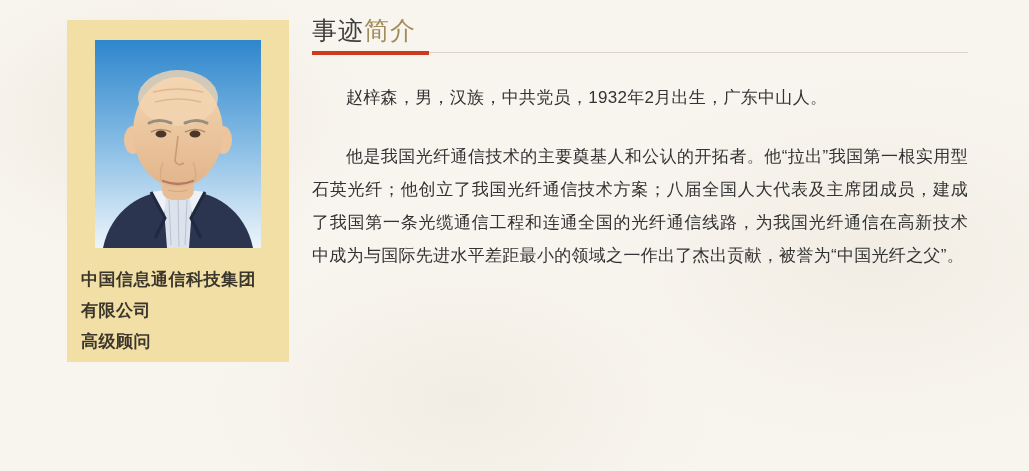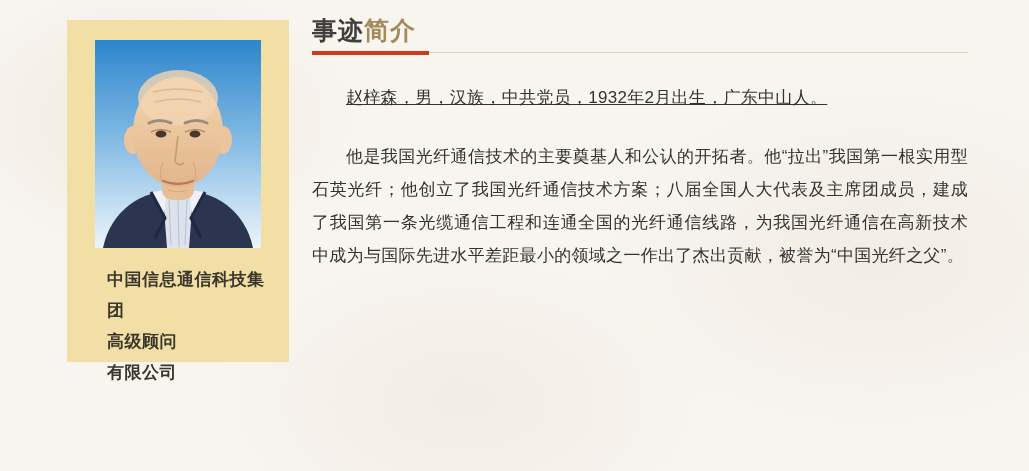--- a/index.html
+++ b/index.html
@@ -20,50 +20,50 @@
     width:222px;height:342px;
     background:#f2dfa6;
   }
   .photo-frame{
     position:absolute;left:28px;top:20px;
     width:166px;height:208px;
     overflow:hidden;
   }
   .photo-frame svg{display:block;width:166px;height:208px;}
   .org-block{
-    position:absolute;left:40px;top:244px;right:10px;
+    position:absolute;left:14px;top:244px;right:10px;
     font-size:17px;font-weight:bold;line-height:31px;
     color:#3a362c;letter-spacing:0.5px;
   }
 
   
   .content{
     position:absolute;left:312px;top:14px;width:656px;
   }
   .heading{
-    margin:0;font-size:25px;line-height:32px;font-weight:bold;
+    margin:0;font-size:25px;line-height:32px;font-weight:normal;
     color:#3f3e3c;letter-spacing:1px;
   }
   .heading .accent{color:#a28b5b;}
   .rule{position:relative;height:4px;margin-top:5px;}
   .rule-gray{
     position:absolute;left:0;right:0;top:1px;height:1px;
     background:#d9d3c7;
   }
   .rule-red{
     position:absolute;left:0;top:0;width:117px;height:4px;
     background:#ce3a1d;z-index:1;
   }
   .paragraphs p{
     margin:26px 0 0 0;
     font-size:17px;line-height:33px;color:#333333;
     text-indent:2em;text-align:justify;
     letter-spacing:0.3px;
   }
-  .paragraphs p:first-child{text-decoration:underline;}
+  .paragraphs p:first-child{}
 </style>
 </head>
 <body>
 
 <div>
 
   <aside class="profile-card">
     <div class="photo-frame">
       <svg viewBox="0 0 166 208" xmlns="http://www.w3.org/2000/svg">
         <defs>
@@ -119,22 +119,22 @@
 
         <path d="M68,122 Q64,132 66,140" fill="none" stroke="#d3a579" stroke-width="1.2" opacity="0.8"></path>
         <path d="M98,122 Q102,132 100,140" fill="none" stroke="#d3a579" stroke-width="1.2" opacity="0.8"></path>
 
         <path d="M68,141 Q83,147 98,141" fill="none" stroke="#b57a60" stroke-width="2.4" stroke-linecap="round"></path>
         <path d="M73,150 Q83,153 93,150" fill="none" stroke="#d3a579" stroke-width="1.2" opacity="0.8"></path>
       </svg>
     </div>
     <div class="org-block">
       <div>中国信息通信科技集团</div>
+      <div>有限公司</div>
       <div>高级顾问</div>
-      <div>有限公司</div>
     </div>
   </aside>
 
   <main class="content">
     <h2 class="heading"><span>事迹</span><span class="accent">简介</span></h2>
     <div class="rule">
       <span class="rule-gray"></span>
       <span class="rule-red"></span>
     </div>
     <div class="paragraphs">

